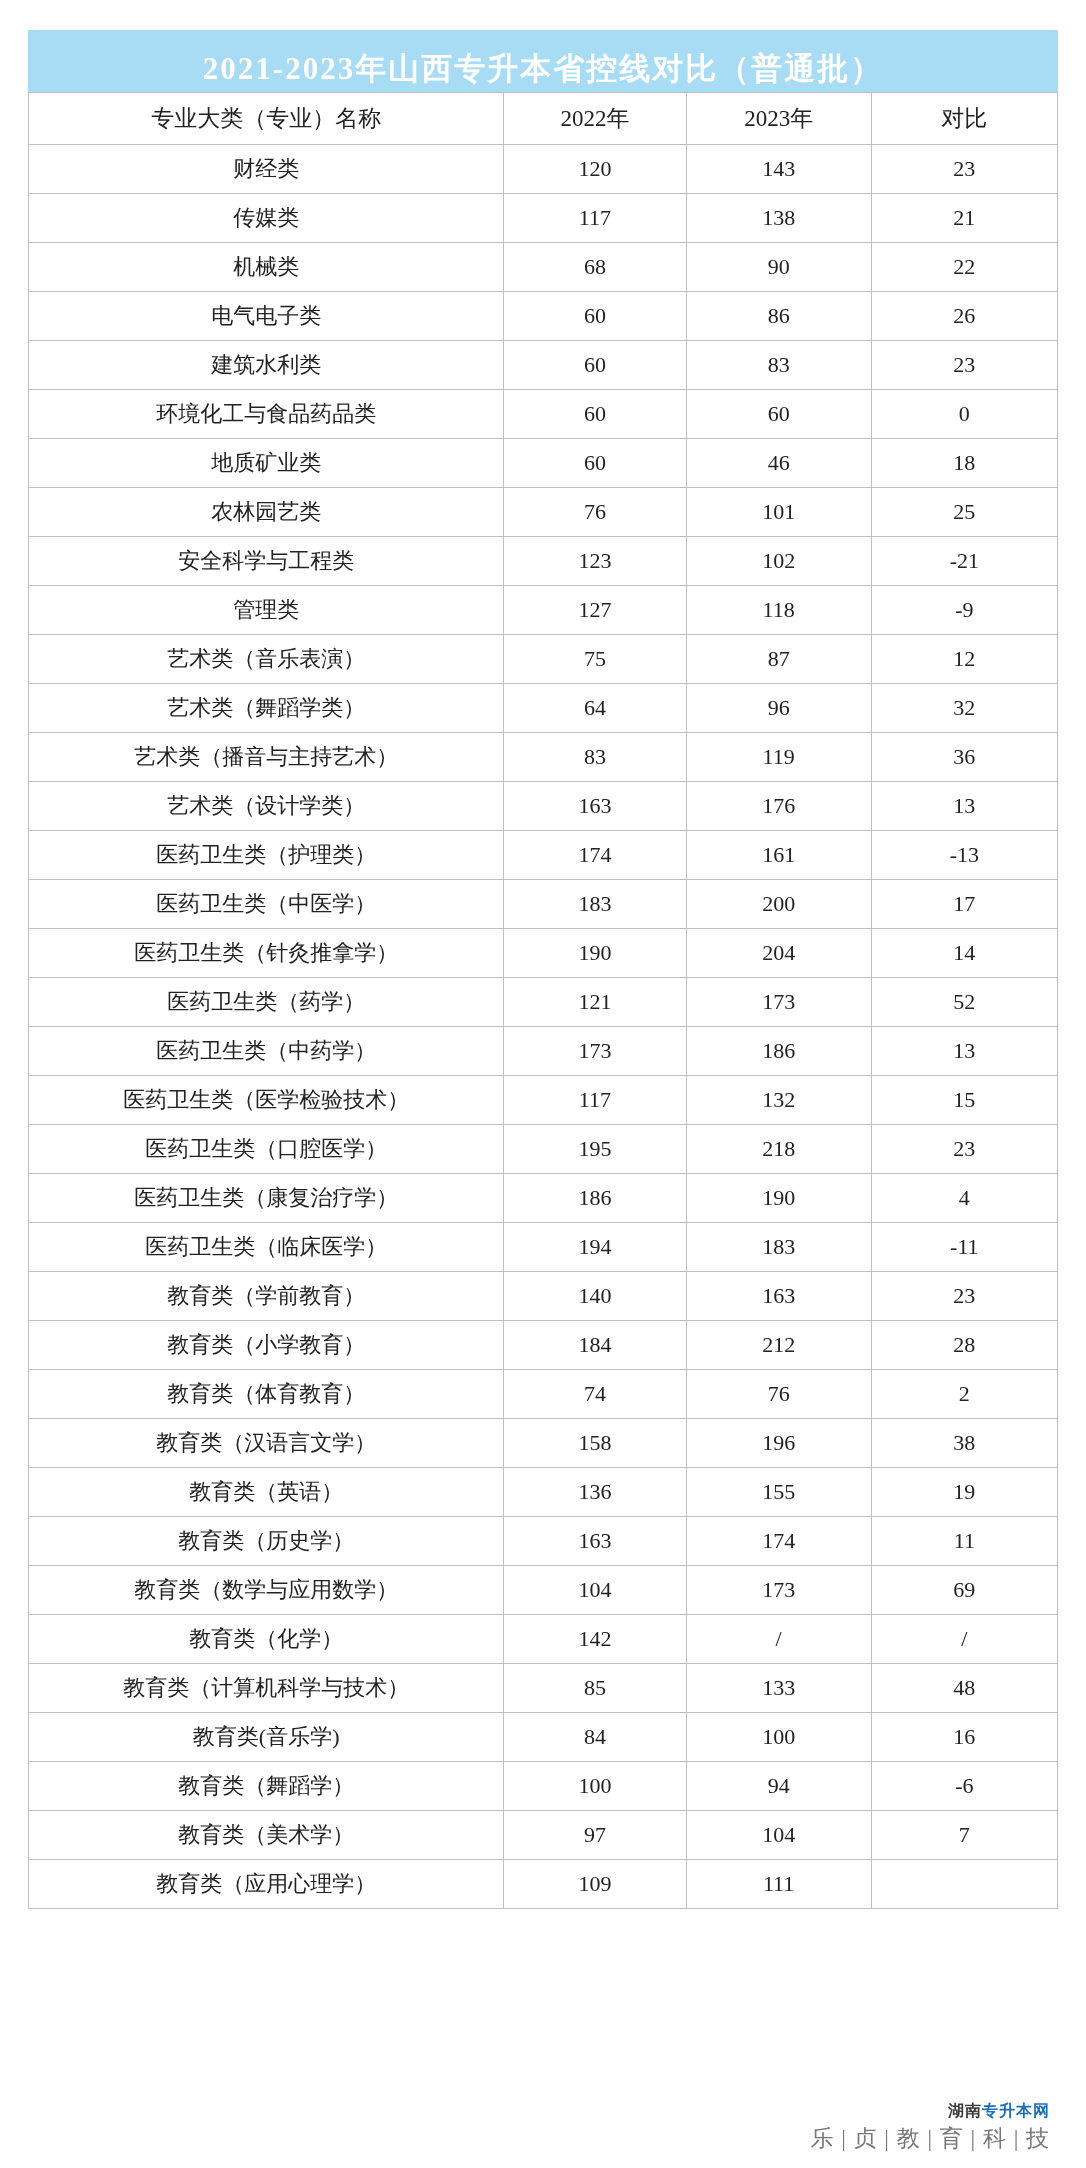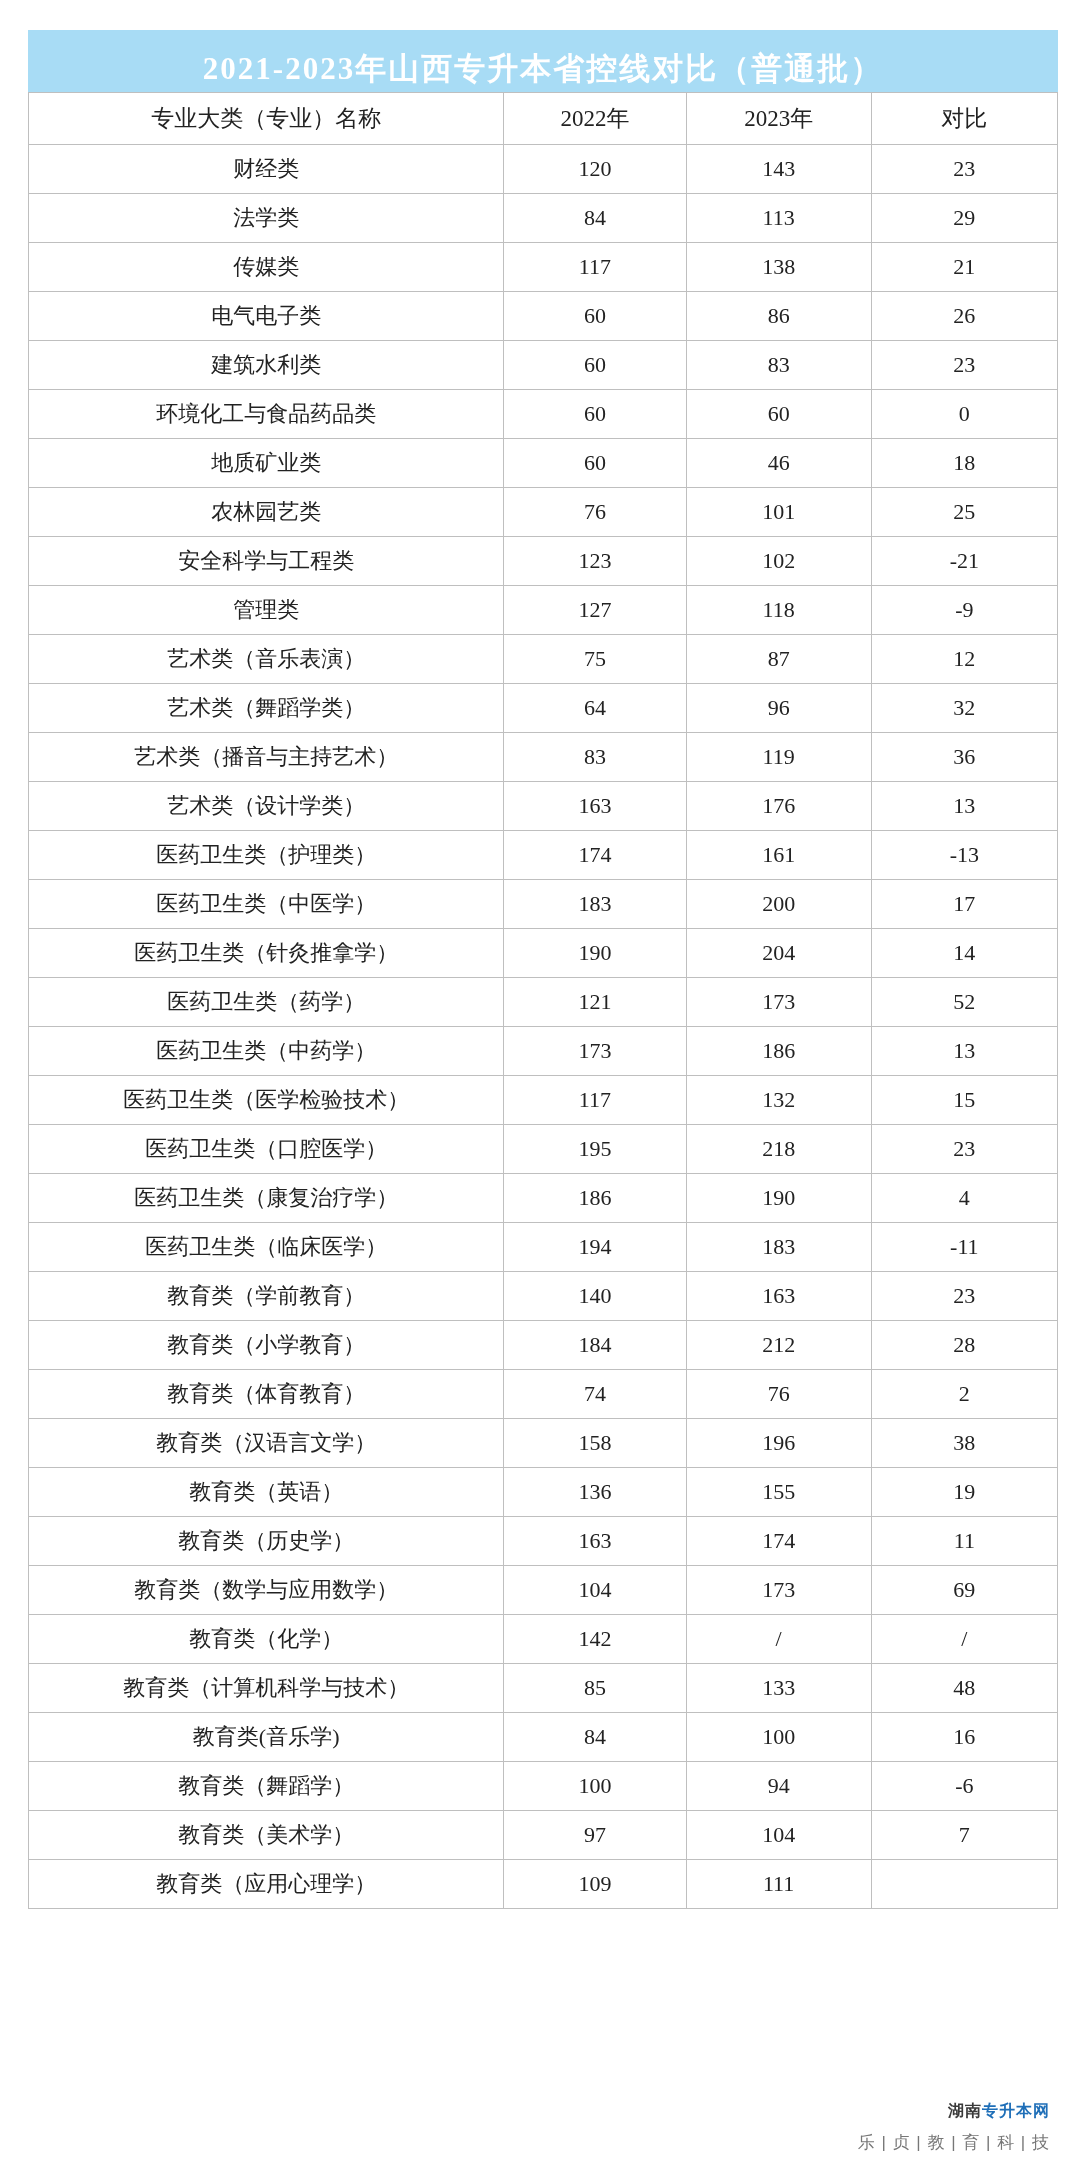--- a/index.html
+++ b/index.html
@@ -76,23 +76,23 @@
     font-weight: bold;
     color: #3a3a3a;
     font-family: "Liberation Sans", sans-serif;
     letter-spacing: 1px;
   }
   .watermark .wm-blue { color: #1f6fb8; }
   .watermark-sub {
     position: absolute;
     right: 36px;
     bottom: 14px;
-    font-size: 17px;
+    font-size: 23px;
     color: #777777;
-    font-family: Liberation Sans, sans-serif;
+    font-family: Liberation Serif, serif;
     letter-spacing: 1px;
   }
 </style>
 </head>
 <body>
 
 <div class="page">
 
   <div class="title-bar">
     <span class="title-text">2021-2023年山西专升本省控线对比（普通批）</span>
@@ -114,32 +114,32 @@
       </tr>
     </thead>
     <tbody id="table-body">
         <tr>
           <td>财经类</td>
           <td>120</td>
           <td>143</td>
           <td>23</td>
         </tr>
         <tr>
-          <td>法学类</td>
-          <td>84</td>
-          <td>113</td>
-          <td>29</td>
-        </tr>
-        <tr>
           <td>传媒类</td>
           <td>117</td>
           <td>138</td>
           <td>21</td>
         </tr>
         <tr>
+          <td>机械类</td>
+          <td>68</td>
+          <td>90</td>
+          <td>22</td>
+        </tr>
+        <tr>
           <td>电气电子类</td>
           <td>60</td>
           <td>86</td>
           <td>26</td>
         </tr>
         <tr>
           <td>建筑水利类</td>
           <td class="cell-blue">60</td>
           <td>83</td>
           <td>23</td>

